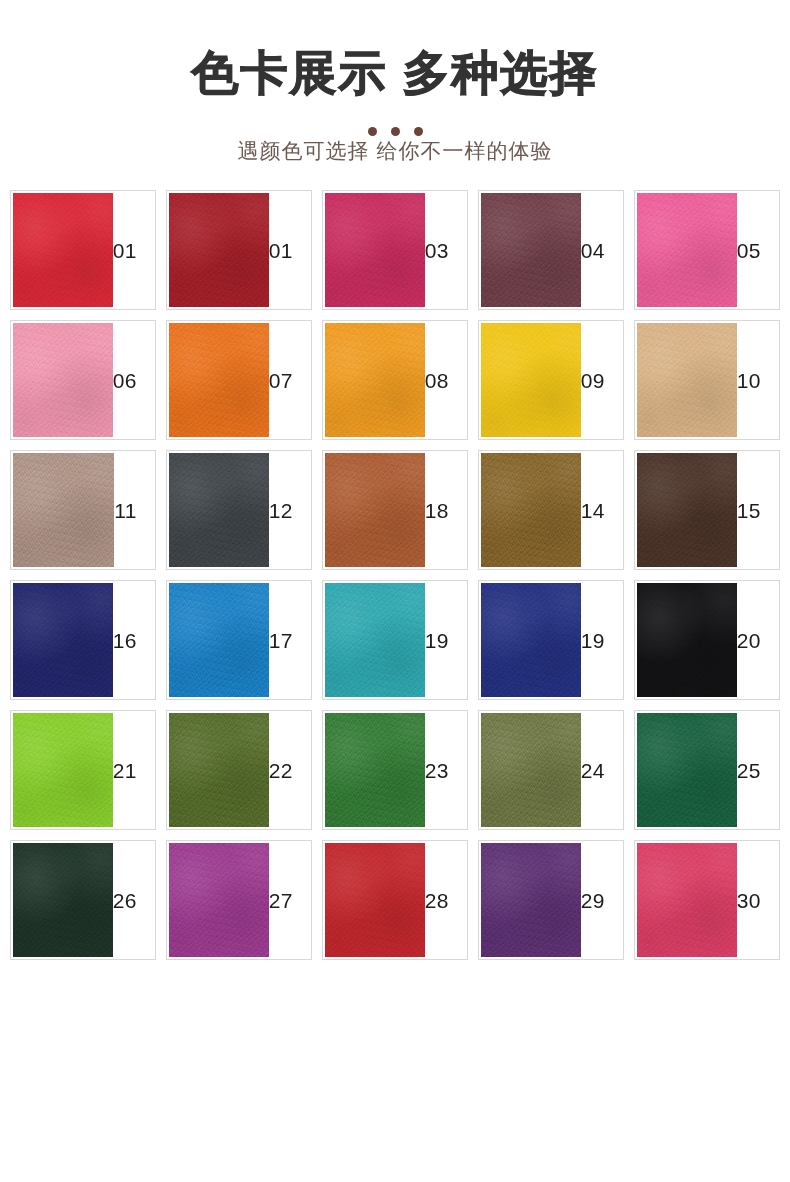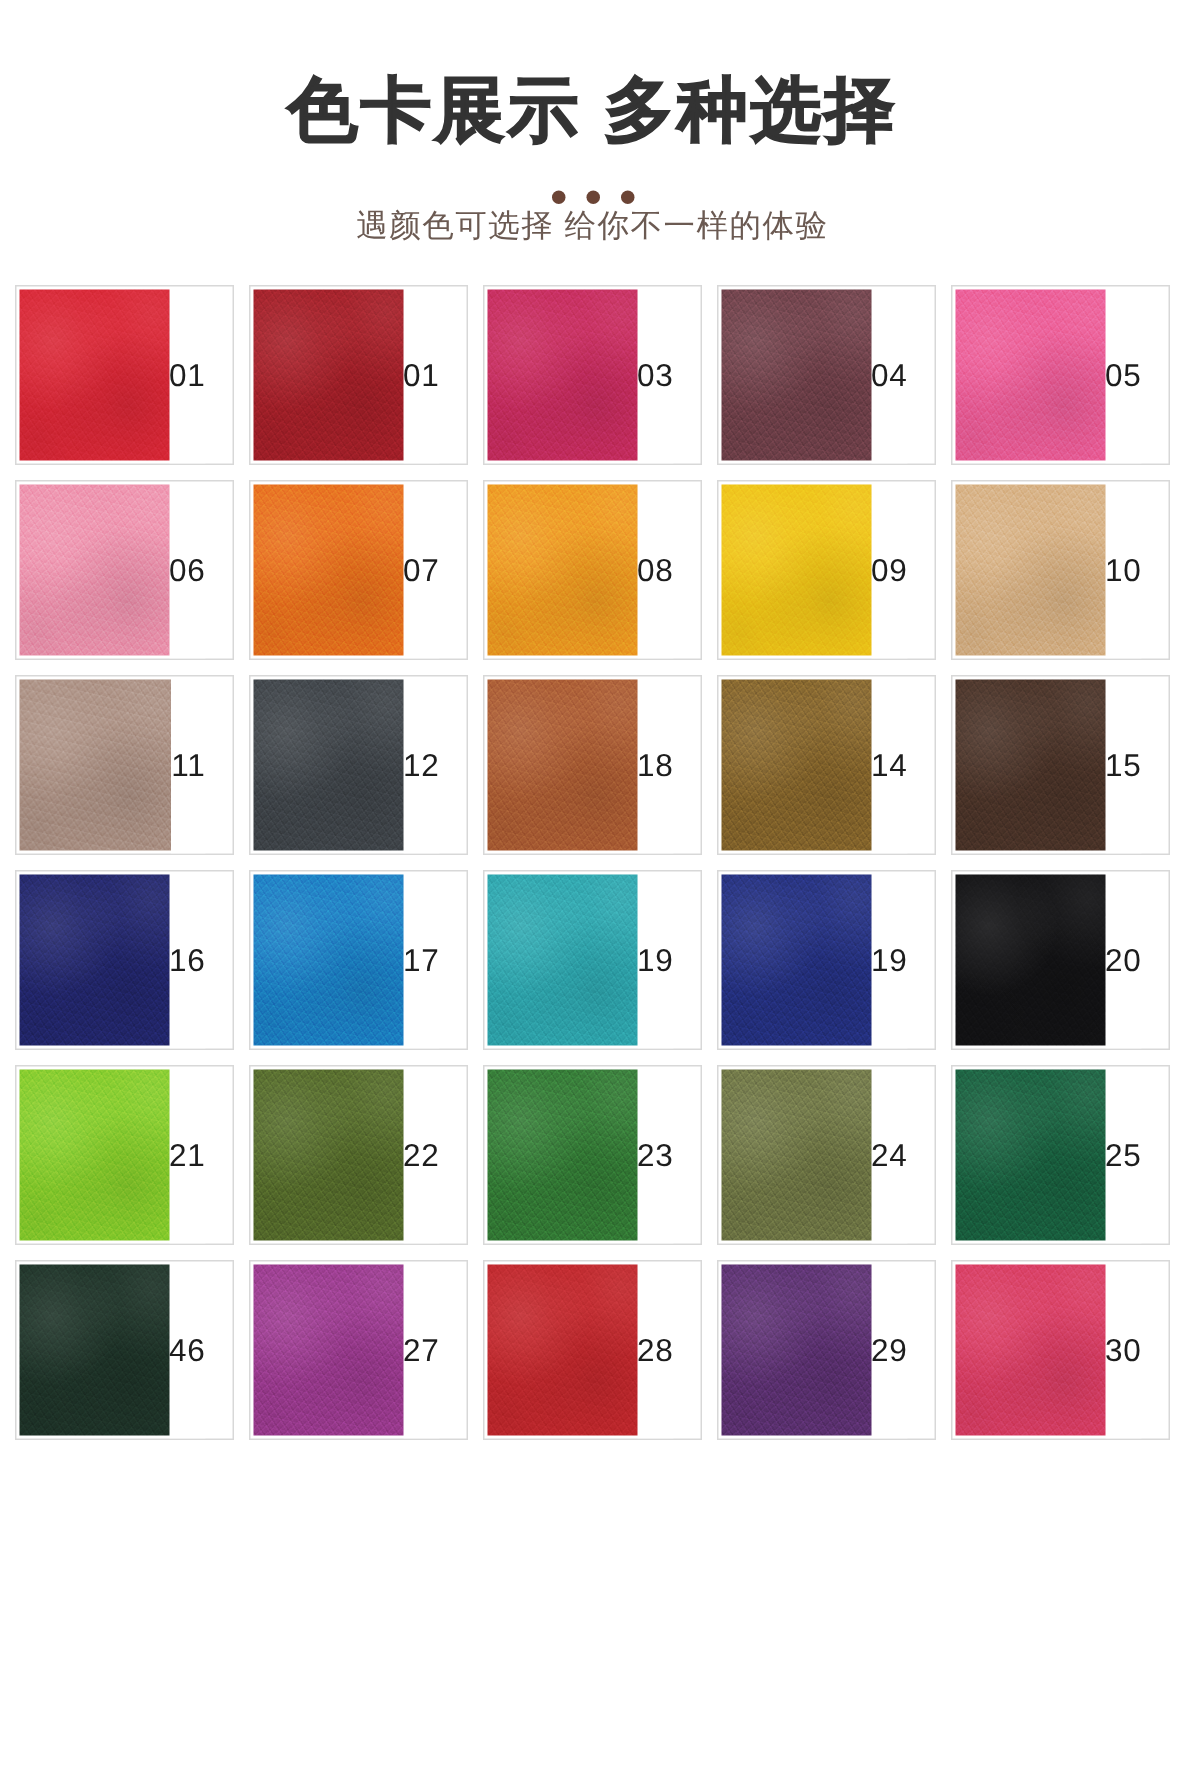--- a/index.html
+++ b/index.html
@@ -247,21 +247,21 @@
       <div class="swatch-card">
         <div class="swatch-color" style="background: rgb(110, 117, 68);"></div>
         <div class="swatch-label">24</div>
       </div>
       <div class="swatch-card">
         <div class="swatch-color" style="background: rgb(25, 96, 63);"></div>
         <div class="swatch-label">25</div>
       </div>
       <div class="swatch-card">
         <div class="swatch-color" style="background: rgb(30, 51, 40);"></div>
-        <div class="swatch-label">46</div>
+        <div class="swatch-label">26</div>
       </div>
       <div class="swatch-card">
         <div class="swatch-color" style="background: rgb(154, 58, 142);"></div>
         <div class="swatch-label">27</div>
       </div>
       <div class="swatch-card">
         <div class="swatch-color" style="background: rgb(192, 39, 44);"></div>
         <div class="swatch-label">28</div>
       </div>
       <div class="swatch-card">

